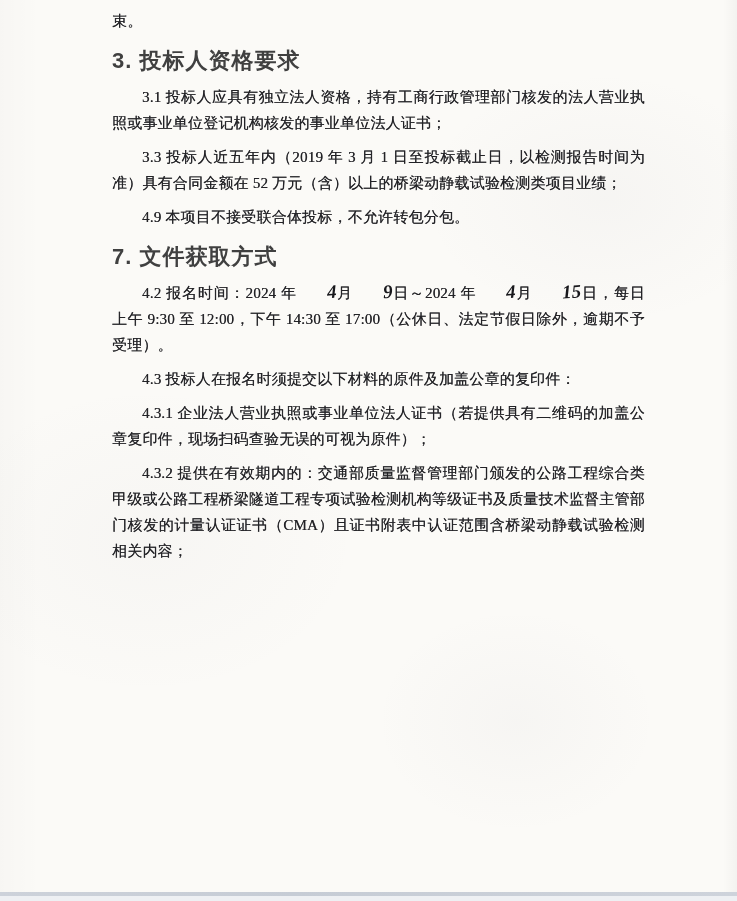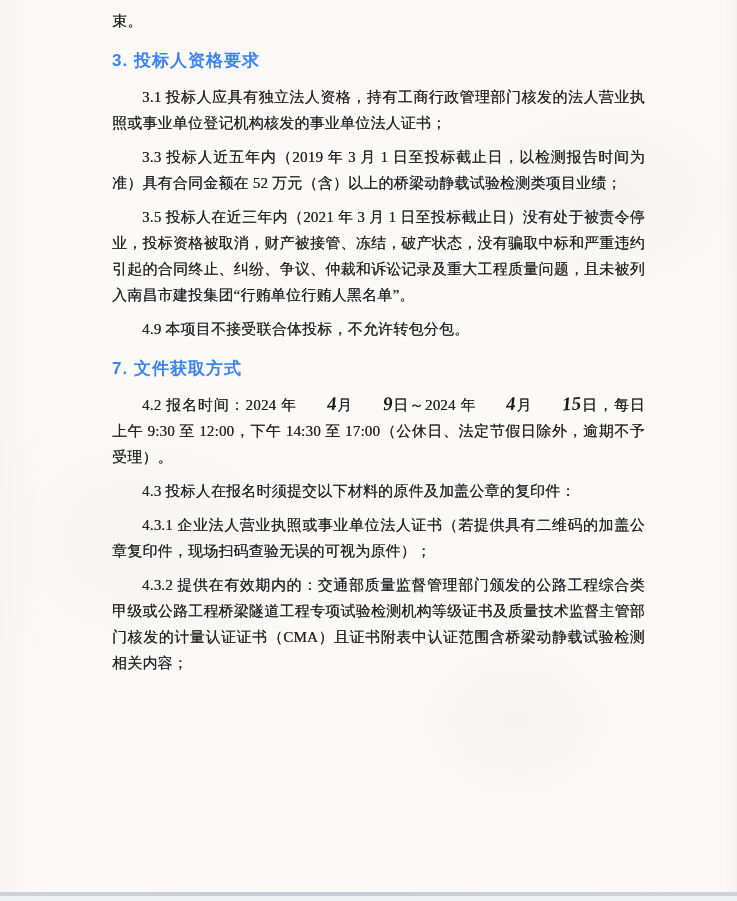--- a/index.html
+++ b/index.html
@@ -43,24 +43,24 @@
     text-indent: 2em;
     letter-spacing: 0.2px;
     text-shadow: 0.25px 0 0 rgba(25,25,30,0.75);
   }
   .para.no-indent {
     text-indent: 0;
   }
   .heading {
     margin: 16px 0 12px 0;
     font-family: "Liberation Sans", "DejaVu Sans", sans-serif;
-    font-size: 17px;
+    font-size: 22px;
     font-weight: bold;
     line-height: 22px;
-    color: #3b82f6;
+    color: #404040;
     letter-spacing: 1px;
   }
   .hw {
     display: inline-block;
     font-style: italic;
     font-weight: 600;
     font-size: 19px;
     line-height: 1;
     letter-spacing: 0;
     transform: rotate(-4deg) translateY(1px);
@@ -87,21 +87,20 @@
 </style>
 </head>
 <body>
 
 <div class="page">
   <div class="content">
       <p class="para no-indent">束。</p>
       <h3 class="heading">3. 投标人资格要求</h3>
       <p class="para">3.1 投标人应具有独立法人资格，持有工商行政管理部门核发的法人营业执照或事业单位登记机构核发的事业单位法人证书；</p>
       <p class="para">3.3 投标人近五年内（2019 年 3 月 1 日至投标截止日，以检测报告时间为准）具有合同金额在 52 万元（含）以上的桥梁动静载试验检测类项目业绩；</p>
-      <p class="para">3.5 投标人在近三年内（2021 年 3 月 1 日至投标截止日）没有处于被责令停业，投标资格被取消，财产被接管、冻结，破产状态，没有骗取中标和严重违约引起的合同终止、纠纷、争议、仲裁和诉讼记录及重大工程质量问题，且未被列入南昌市建投集团“行贿单位行贿人黑名单”。</p>
       <p class="para">4.9 本项目不接受联合体投标，不允许转包分包。</p>
       <h3 class="heading">7. 文件获取方式</h3>
       <p class="para"><span>4.2 报名时间：2024 年</span><span class="hw">4</span><span>月</span><span class="hw">9</span><span>日～2024 年</span><span class="hw">4</span><span>月</span><span class="hw">15</span><span>日，每日上午 9:30 至 12:00，下午 14:30 至 17:00（公休日、法定节假日除外，逾期不予受理）。</span></p>
       <p class="para">4.3 投标人在报名时须提交以下材料的原件及加盖公章的复印件：</p>
       <p class="para">4.3.1 企业法人营业执照或事业单位法人证书（若提供具有二维码的加盖公章复印件，现场扫码查验无误的可视为原件）；</p>
       <p class="para">4.3.2 提供在有效期内的：交通部质量监督管理部门颁发的公路工程综合类甲级或公路工程桥梁隧道工程专项试验检测机构等级证书及质量技术监督主管部门核发的计量认证证书（CMA）且证书附表中认证范围含桥梁动静载试验检测相关内容；</p>
     </div>
   <div class="scan-edge-bottom"></div>
   <div class="scan-edge-below"></div>
 </div>

